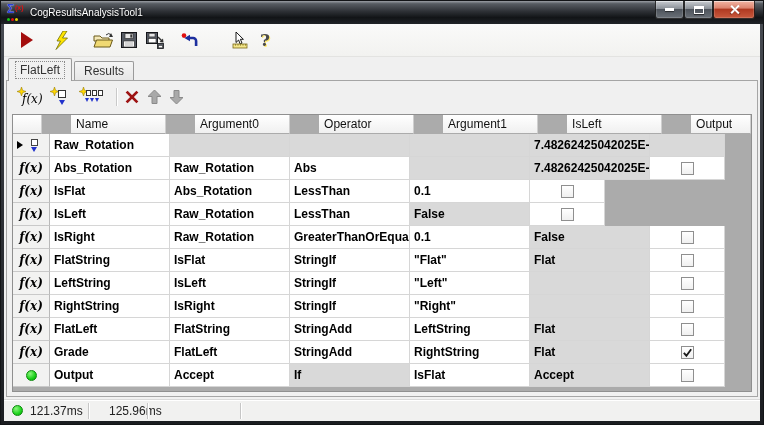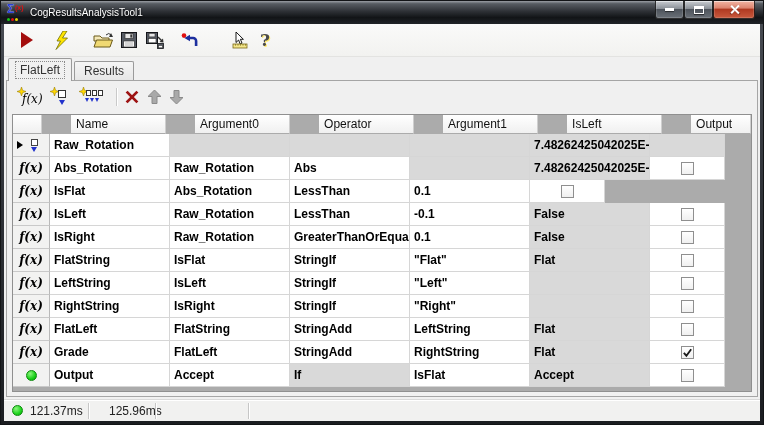--- a/index.html
+++ b/index.html
@@ -94,21 +94,21 @@
   .ric-output { width:11px; height:11px; border-radius:50%; border:1px solid #0a8a0a;
     background:radial-gradient(circle at 35% 30%, #8ef57e, #17cf17 60%, #0ba00b); }
   .cb { width:13px; height:13px; border:1px solid #8f8f8f; background:linear-gradient(#fff,#f0f0f0);
     display:flex; align-items:center; justify-content:center; }
 
   
   .statusbar { position:absolute; left:0; right:0; bottom:0; height:22px; background:#f1f1f0;
     border-top:1px solid #d9d9d9; box-shadow:inset 0 1px 0 #fff; display:flex; align-items:center; font-size:12px; color:#222; }
   .led { width:11px; height:11px; border-radius:50%; border:1px solid #0a8a0a; margin:0 7px 0 8px;
     background:radial-gradient(circle at 35% 30%, #8ef57e, #1fd51f 60%, #0ba00b); }
-  .sb-p1 { width:58px; } .sb-p2 { width:66px; padding-left:20px; } .sb-p3 { width:92px; }
+  .sb-p1 { width:58px; } .sb-p2 { width:58px; padding-left:20px; } .sb-p3 { width:92px; }
   .sbsep { width:1px; height:16px; background:#c6c6c6; box-shadow:1px 0 0 #fff; }
 </style>
 </head>
 <body>
 
 <div class="window">
 
   <div class="titlebar">
     <span class="appicon">
       <span class="sig">Σ</span>
@@ -311,21 +311,20 @@
                 <span class="cb"></span>
               </div>
             </div>
             <div class="grow">
               <div class="cell rh">
                 <span class="ric-function">f(x)</span>
               </div>
               <div class="cell w-name">IsLeft</div>
               <div class="cell w-arg0">Raw_Rotation</div>
               <div class="cell w-op">LessThan</div>
-              <div class="cell w-arg1">-0.1</div>
               <div class="cell w-value gray">False</div>
               <div class="cell w-output">
                 <span class="cb"></span>
               </div>
             </div>
             <div class="grow">
               <div class="cell rh">
                 <span class="ric-function">f(x)</span>
               </div>
               <div class="cell w-name">IsRight</div>

